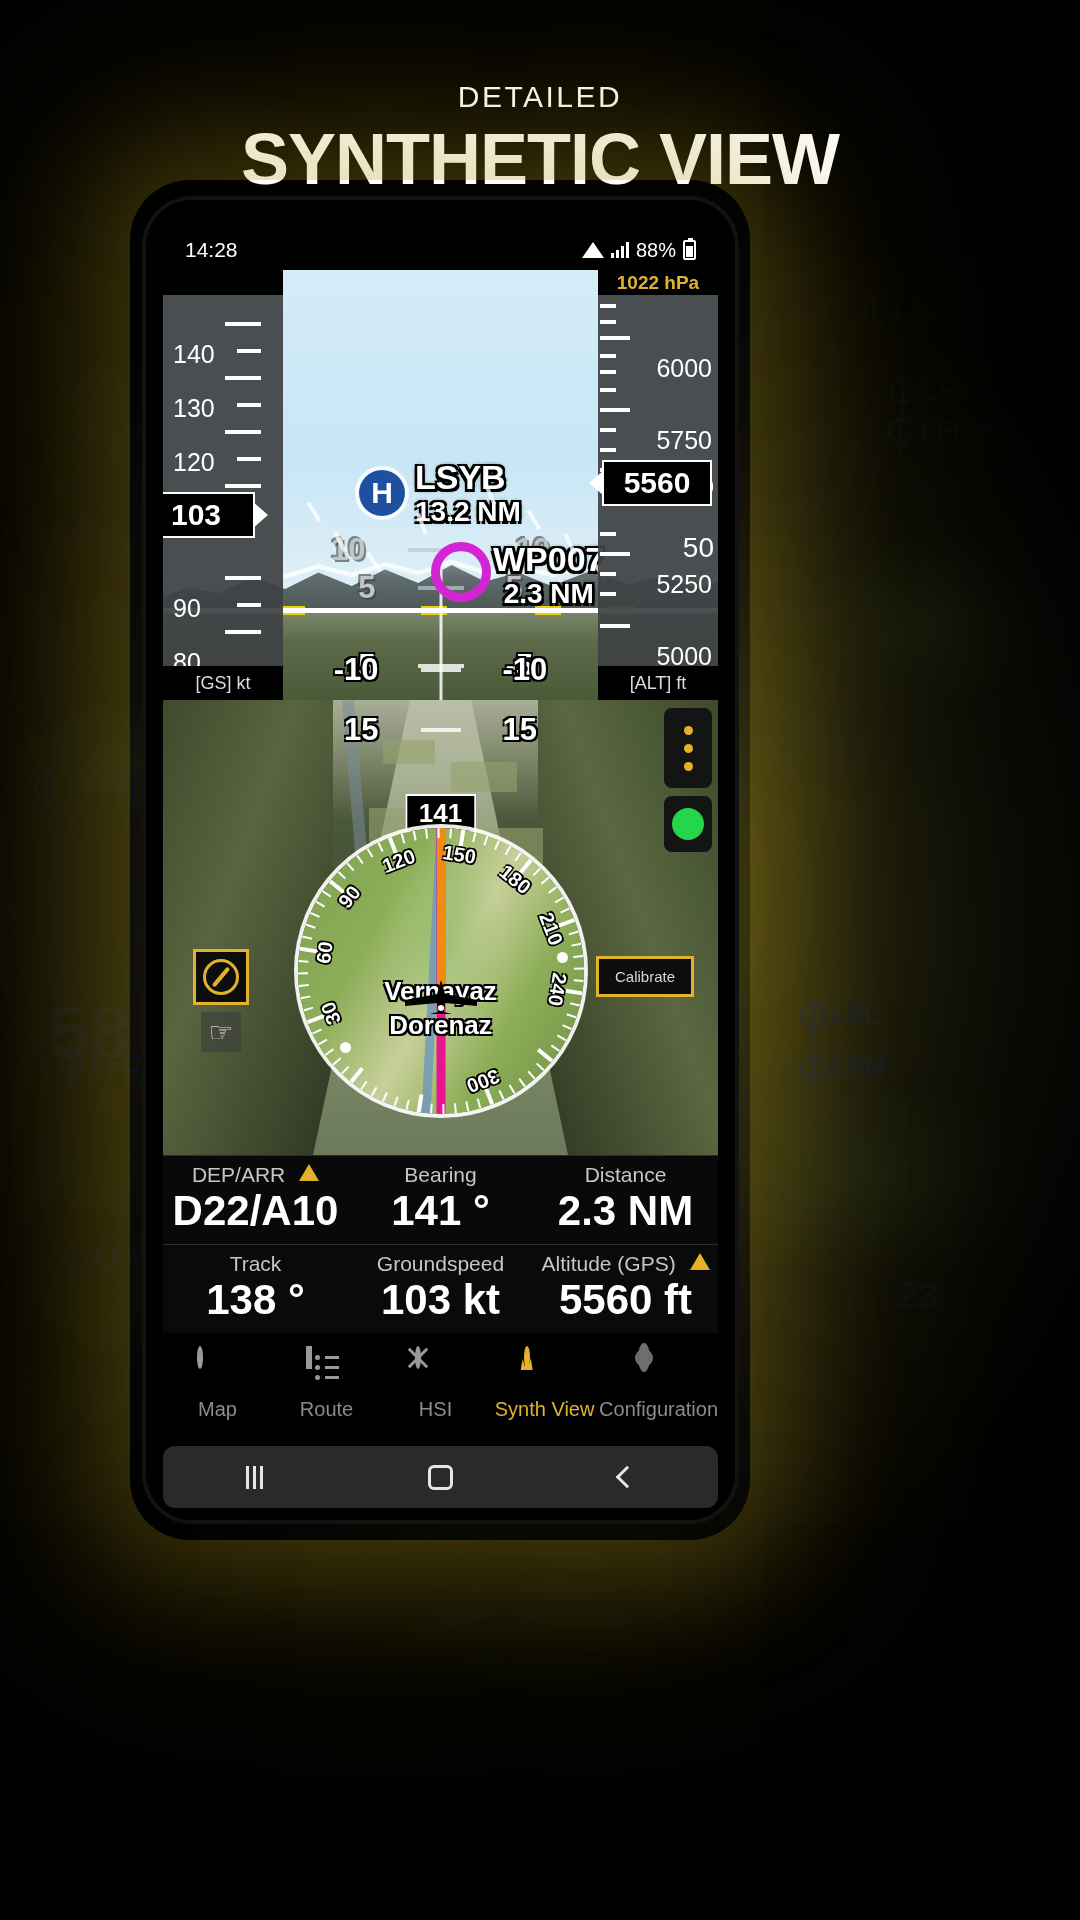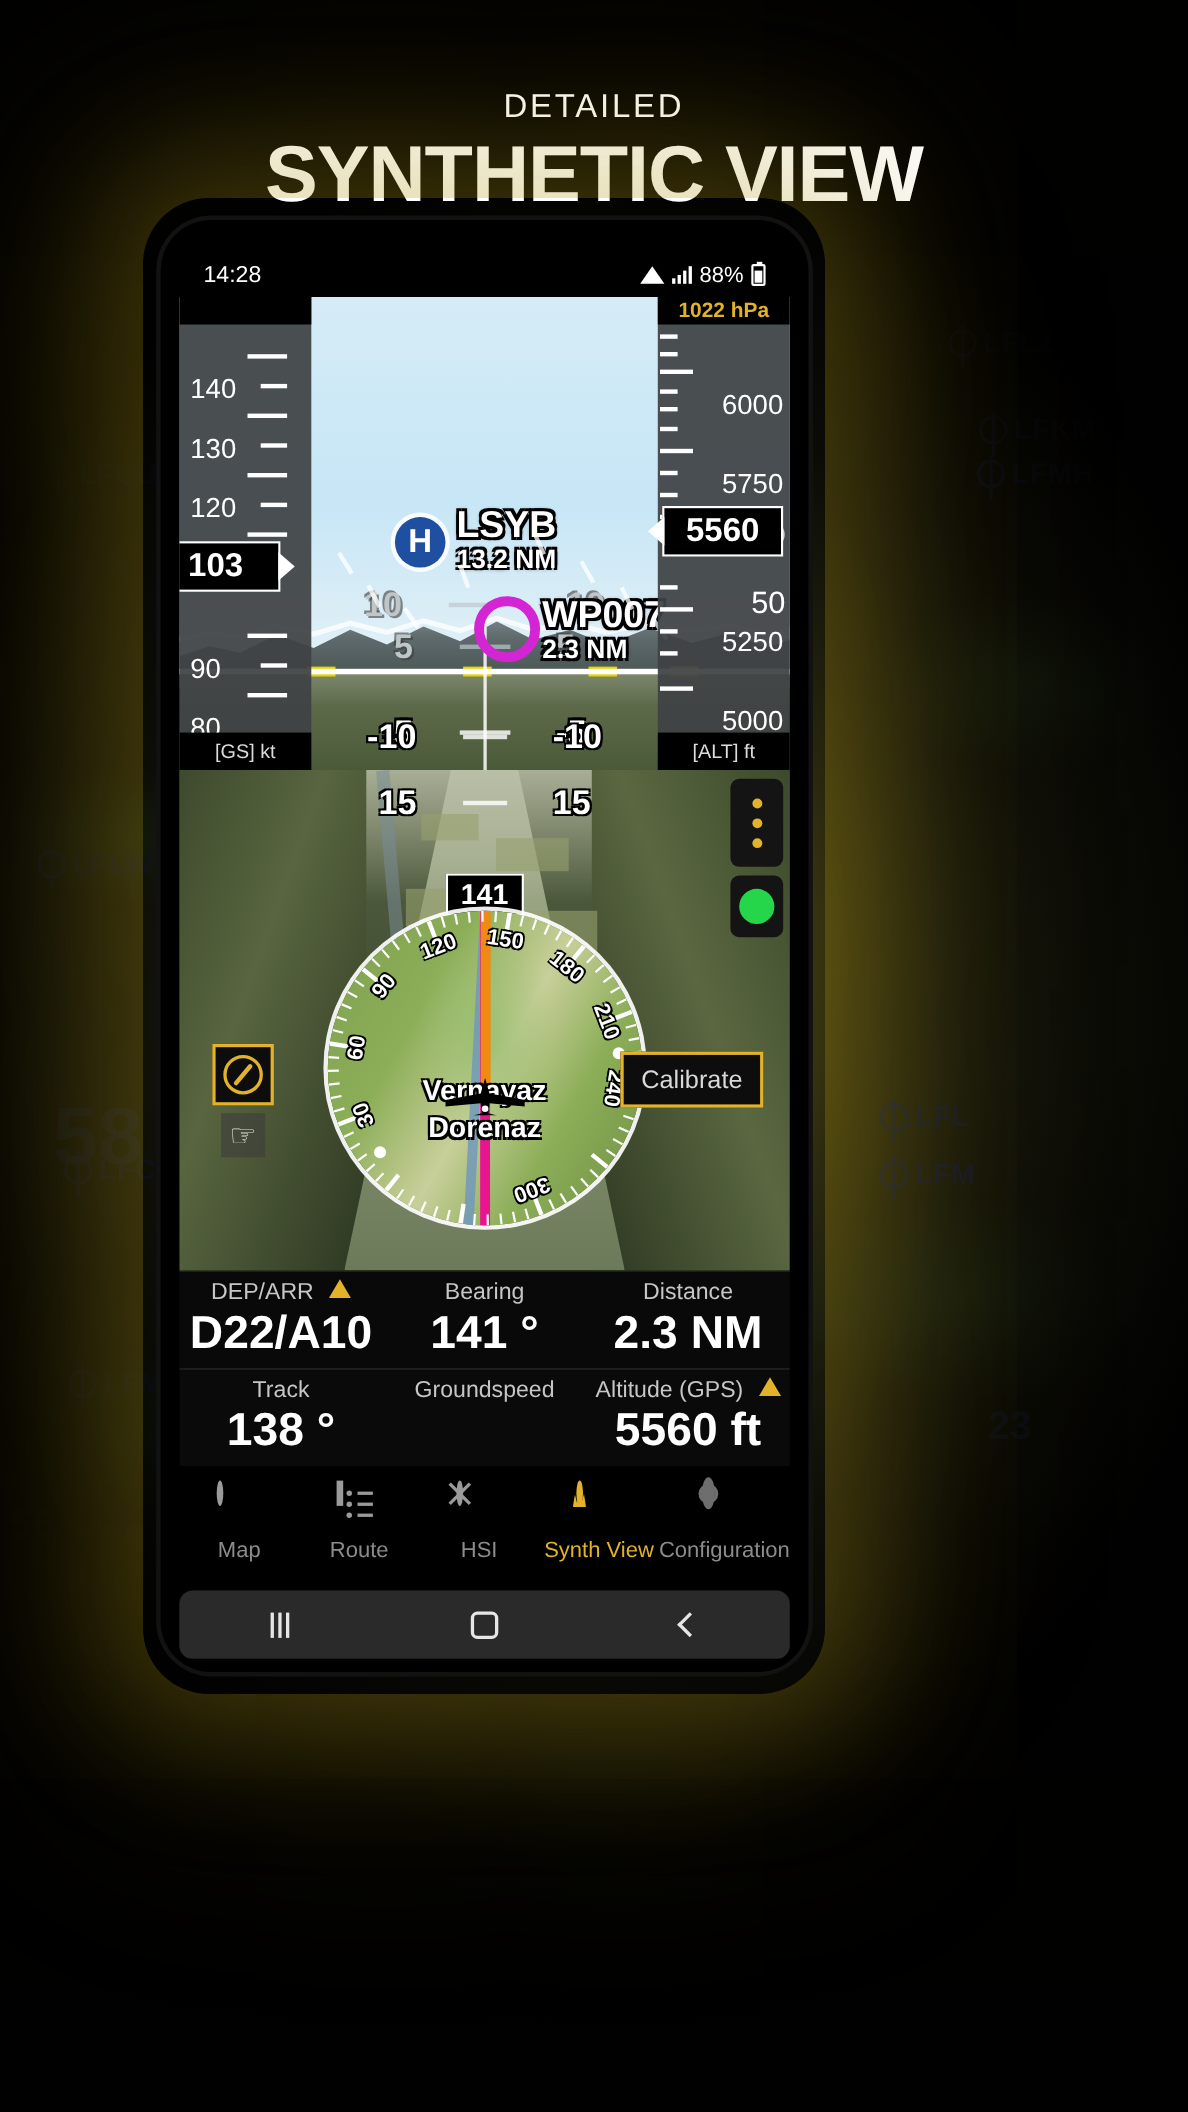--- a/index.html
+++ b/index.html
@@ -146,21 +146,21 @@
   }
   .readout .notch {
     position:absolute; width:0; height:0;
     border-top:13px solid transparent; border-bottom:13px solid transparent;
   }
 
   
   .wp { position:absolute; color:#fff; font-weight:bold; white-space:nowrap;
         text-shadow:-2.5px -2.5px 0 #000,2.5px -2.5px 0 #000,-2.5px 2.5px 0 #000,2.5px 2.5px 0 #000,0 0 5px #000; }
   .wp-name { font-size:34px; line-height:1; }
-  .wp-dist { font-size:24px; line-height:1.25; }
+  .wp-dist { font-size:28px; line-height:1.25;text-align:center; }
   .heli {
     position:absolute; width:46px; height:46px; border-radius:50%;
     background:#1f4fa0; color:#fff; font-weight:bold; font-size:30px;
     display:flex; align-items:center; justify-content:center;
     box-shadow:0 0 0 4px rgba(255,255,255,.85);
   }
   .wp-ring {
     position:absolute; width:60px; height:60px; border-radius:50%;
     border:9px solid #d425d4; box-sizing:border-box;
   }
@@ -226,21 +226,21 @@
   .compass-btn { position:absolute; left:30px; top:249px; width:56px; height:56px;
                  border:3px solid #e2b32a; background:#0d0d0d;
                  display:flex; align-items:center; justify-content:center; }
   .compass-btn .dial { width:36px; height:36px; border:3px solid #e2b32a; border-radius:50%; position:relative; }
   .compass-btn .dial::after { content:""; position:absolute; left:50%; top:50%;
       width:4px; height:24px; background:#e2b32a; transform:translate(-50%,-50%) rotate(40deg); border-radius:2px; }
   .hand-btn { position:absolute; left:38px; top:312px; width:40px; height:40px;
               background:rgba(60,60,60,.6); display:flex; align-items:center;
               justify-content:center; color:#ddd; font-size:28px; }
   .cal-btn { position:absolute; right:24px; top:256px; border:3px solid #e2b32a;
-             background:#0d0d0d; color:#d8d8d8; font-size:23px; padding:9px 16px; }
+             background:#0d0d0d; color:#d8d8d8; font-size:15px; padding:9px 16px; }
 
   
   .datapanel { background:#0a0a0a; }
   .drow { display:flex; border-top:1px solid #2d2d2d; }
   .dcell { flex:1; text-align:center; padding:6px 0 10px; position:relative; }
   .dlabel { color:#c6c6c6; font-size:21px; line-height:1.2; }
   .dvalue { color:#fff; font-size:42px; font-weight:bold; line-height:1.12; }
   .tri-up { display:inline-block; width:0; height:0; margin-left:8px;
             border-left:10px solid transparent; border-right:10px solid transparent;
             border-bottom:17px solid #e2b32a; vertical-align:1px; }
@@ -624,20 +624,21 @@
             <div class="dvalue">2.3 NM</div>
           </div>
         </div>
         <div class="drow">
           <div class="dcell">
             <div class="dlabel">Track</div>
             <div class="dvalue">138 °</div>
           </div>
           <div class="dcell">
             <div class="dlabel">Groundspeed</div>
+            <div class="dvalue">103 kt</div>
           </div>
           <div class="dcell">
             <div class="dlabel">
               <span>Altitude (GPS)</span>
               <span class="tri-up"></span>
             </div>
             <div class="dvalue">5560 ft</div>
           </div>
         </div>
       </div>

